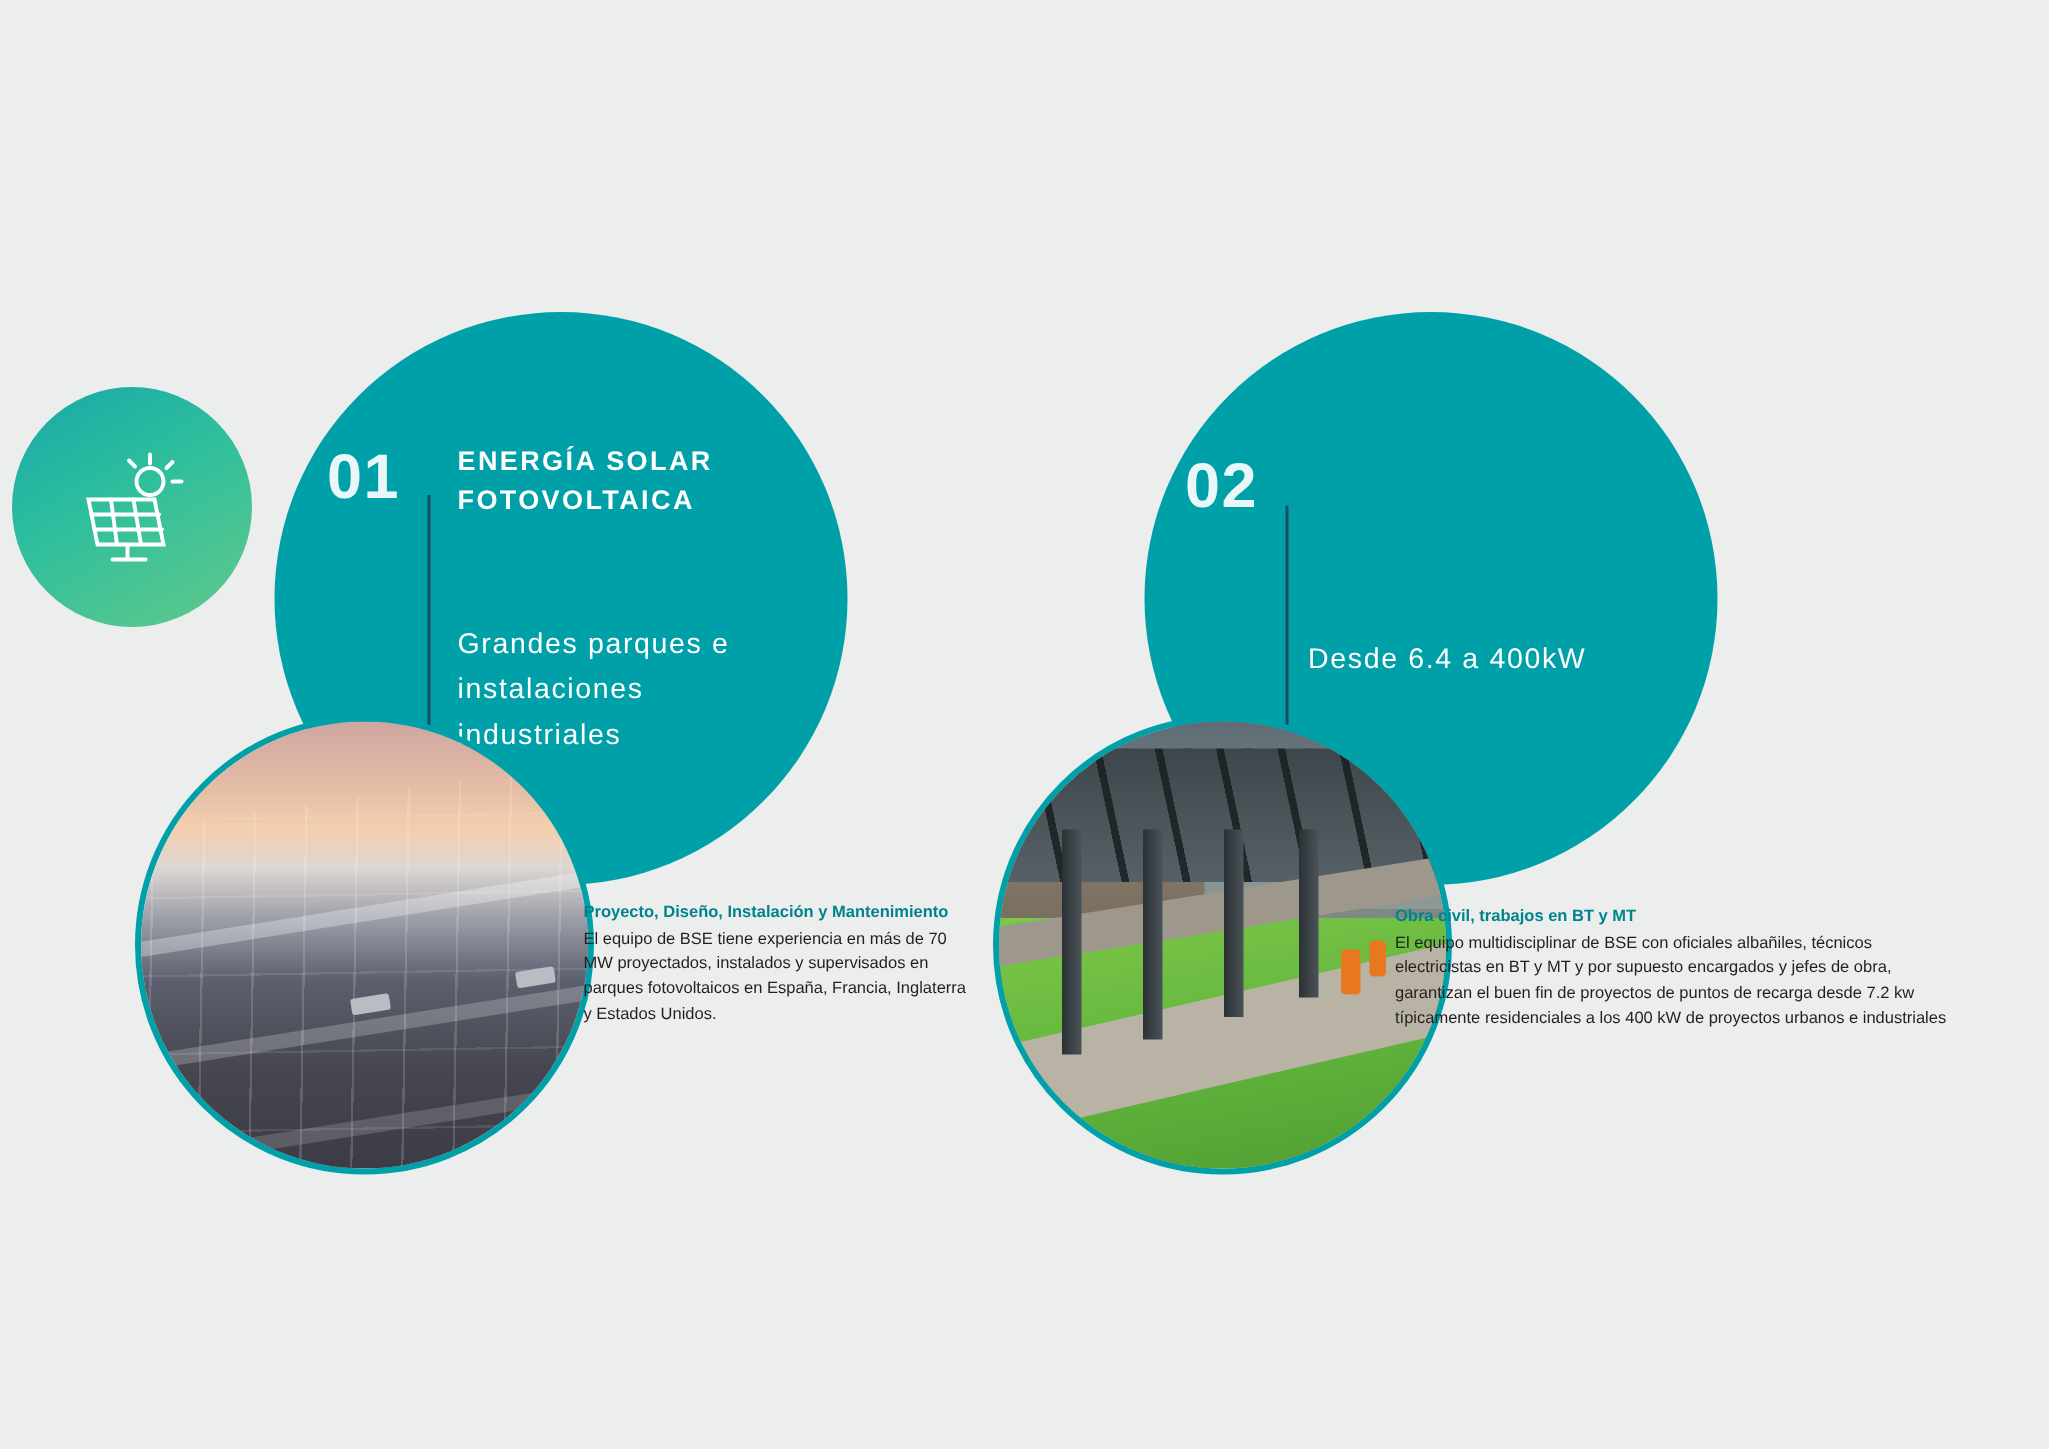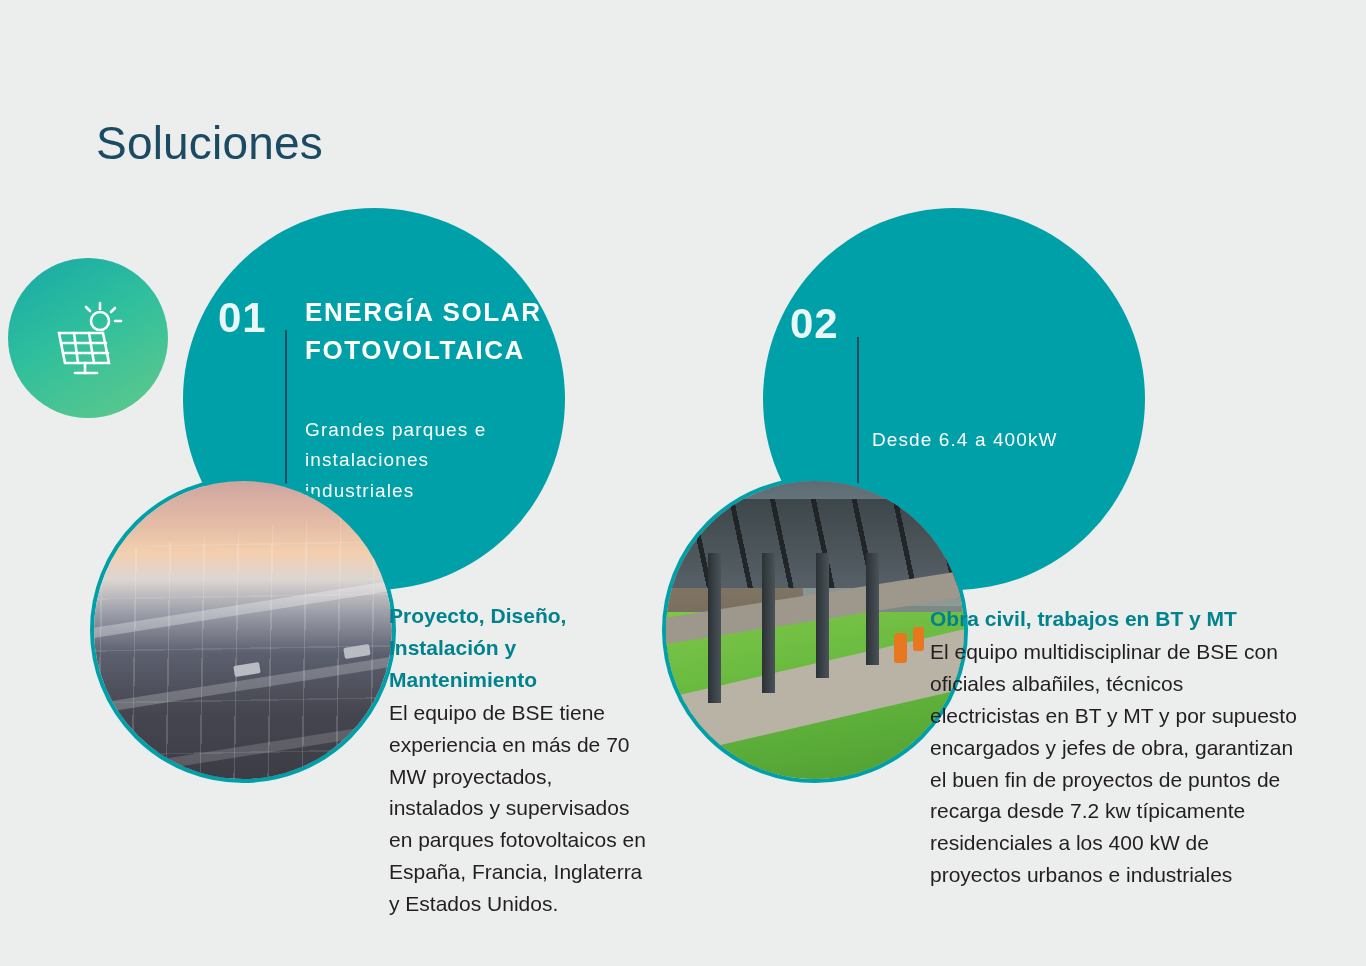--- a/index.html
+++ b/index.html
@@ -62,21 +62,21 @@
     font-size: 42px;
     font-weight: 700;
     letter-spacing: 1px;
   }
   .num-1 { left: 218px; top: 294px; }
   .num-2 { left: 790px; top: 300px; }
 
   .circle-heading {
     position: absolute;
     color: #ffffff;
-    font-size: 26px;
+    font-size: 18px;
     font-weight: 700;
     letter-spacing: 1.6px;
     line-height: 1.45;
   }
   .heading-1 { left: 305px; top: 294px; width: 250px; }
   .heading-2 { left: 868px; top: 300px; width: 250px; }
 
   .circle-sub {
     position: absolute;
     color: #ffffff;
@@ -231,40 +231,39 @@
     position: absolute;
     width: 13px;
     height: 30px;
     background: #e8781f;
     border-radius: 3px;
   }
 
   
   .body-block {
     position: absolute;
-    font-size: 21px;
+    font-size: 11px;
     line-height: 1.52;
     color: #231f20;
   }
   .body-1 { left: 389px; top: 600px; width: 258px; }
   .body-2 { left: 930px; top: 603px; width: 368px; }
   .body-block .lede {
     color: #00838d;
     font-weight: 700;
     display: block;
     margin-bottom: 1px;
   }
   .body-block b { font-weight: 400; }
 </style>
 </head>
 <body>
 
 <div class="slide">
 
-  <div class="page-title">Soluciones</div>
 
   <div class="icon-bubble">
     <span>
       <svg width="86" height="86" viewBox="0 0 86 86" fill="none" stroke="#ffffff" stroke-width="2.6" stroke-linecap="round">
 
         <circle cx="55" cy="26" r="9" fill="none"></circle>
         <line x1="55" y1="8" x2="55" y2="14"></line>
         <line x1="70" y1="13" x2="66" y2="17"></line>
         <line x1="76" y1="26" x2="70" y2="26"></line>
         <line x1="41" y1="12" x2="45" y2="16"></line>

